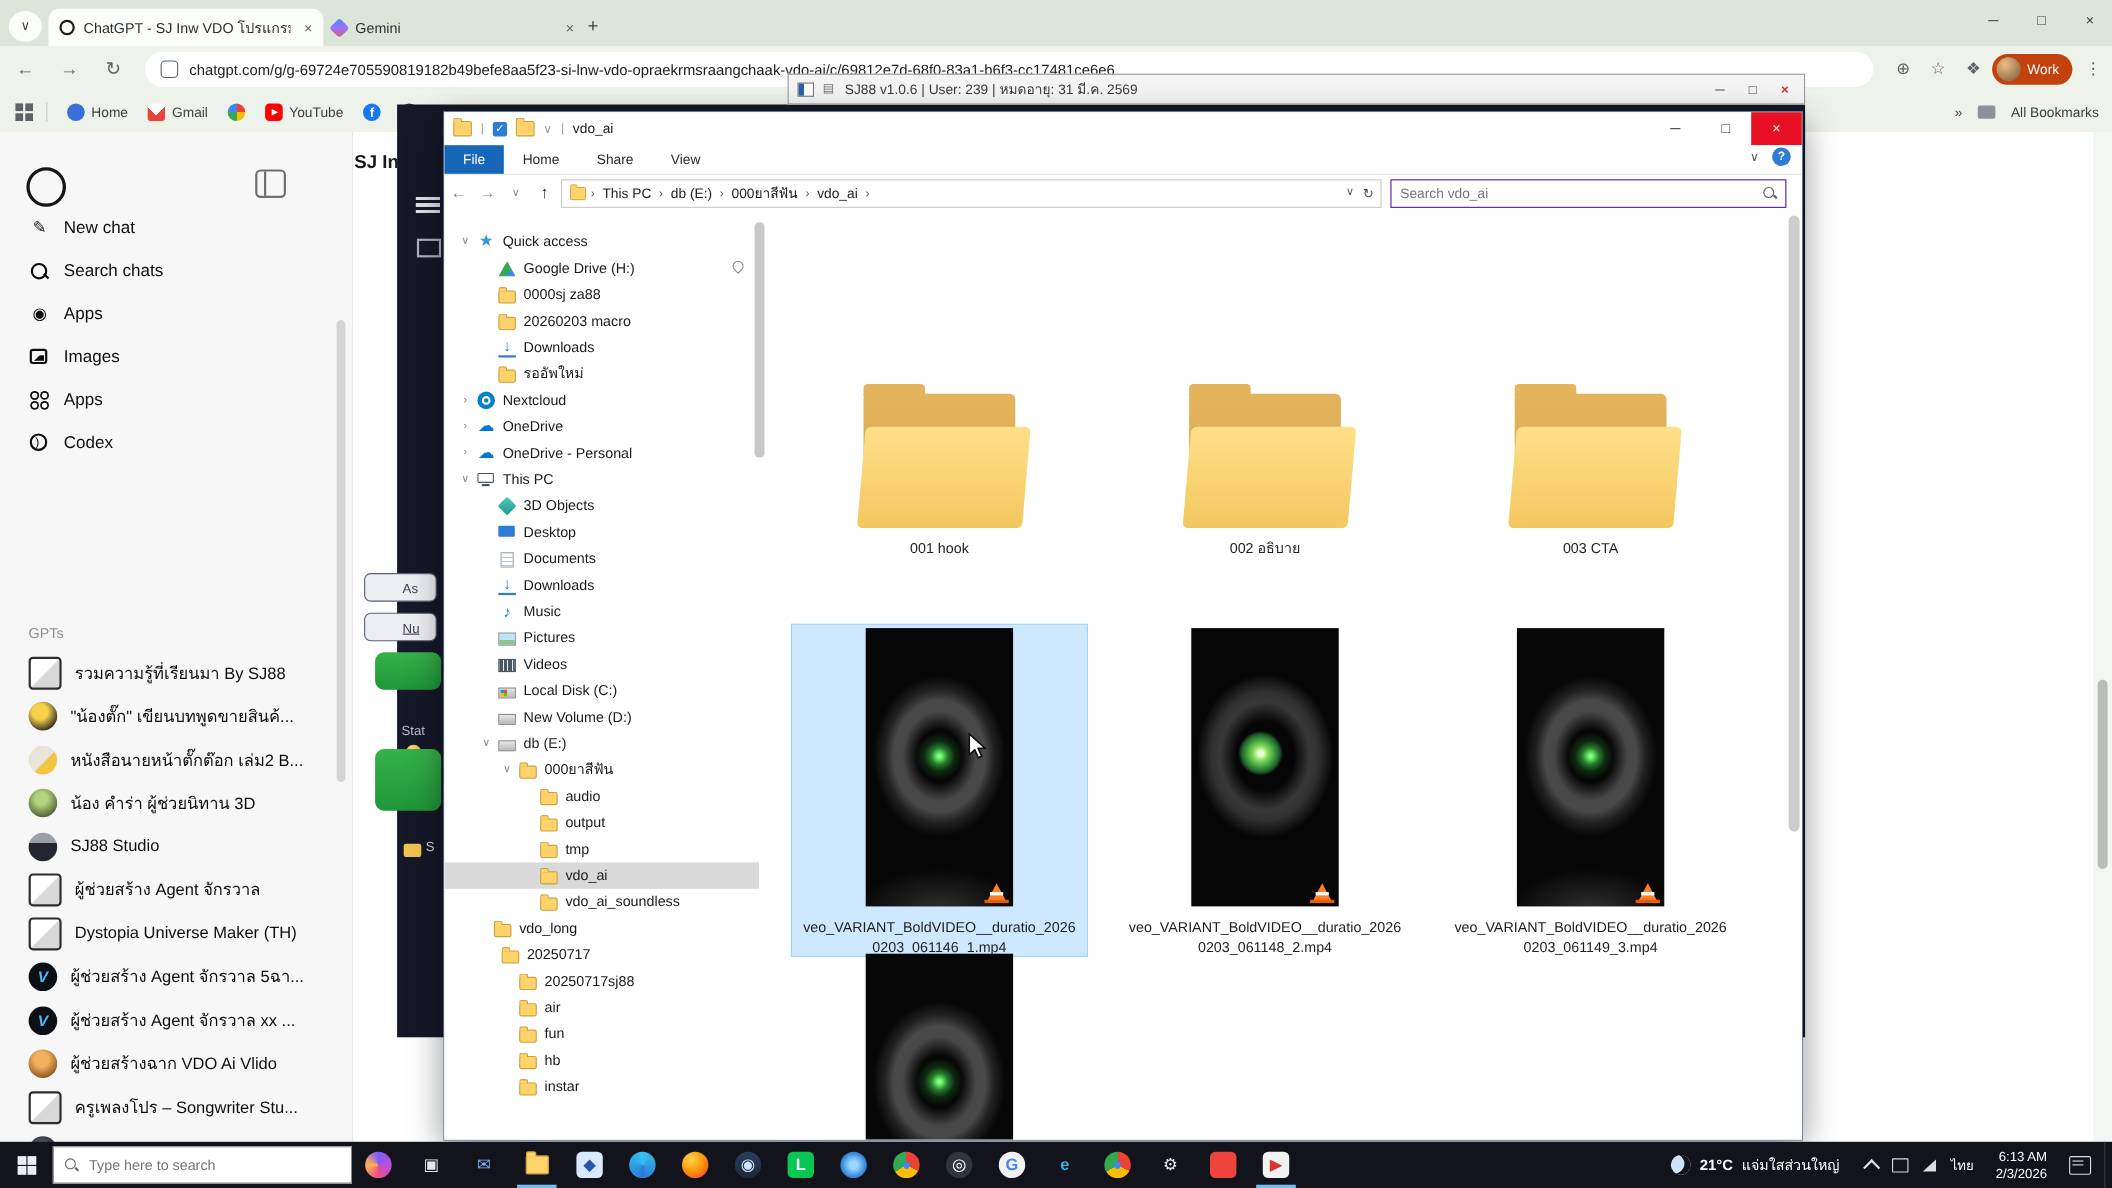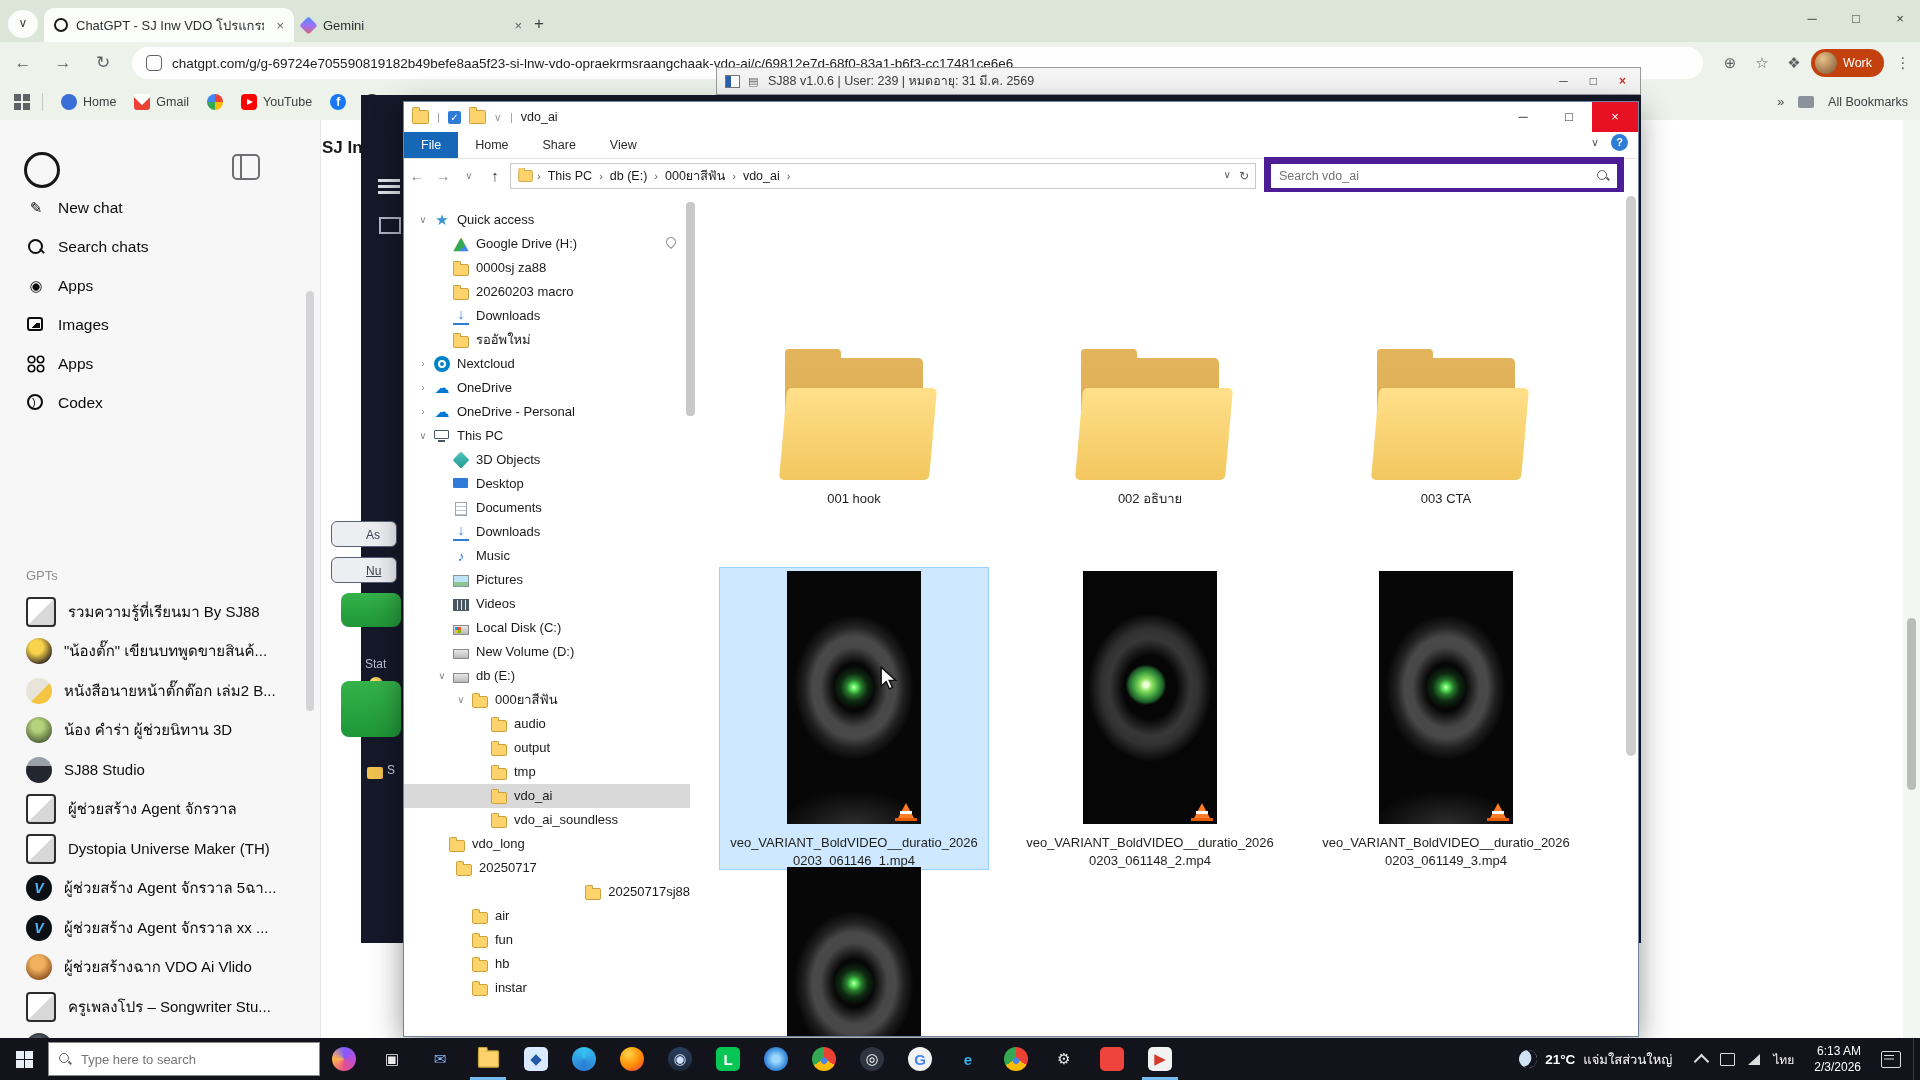--- a/index.html
+++ b/index.html
@@ -112,21 +112,21 @@
   #rb-chev{color:#555;font-size:11px;}
   #rb-help{width:17px;height:17px;border-radius:50%;background:#2f7bd8;color:#fff;font-size:11px;line-height:17px;text-align:center;font-weight:bold;}
   #addr-row{position:absolute;left:0;top:57px;width:100%;height:33px;background:#fff;display:flex;align-items:center;}
   .addr-btn{color:#8a8a8a;font-size:15px;width:26px;text-align:center;flex:0 0 auto;}
   .addr-btn.up{color:#333;}
   #addr-box{height:24px;border:1px solid #c9c9c9;flex:0 0 auto;width:744px;margin-left:2px;display:flex;align-items:center;font-size:12.5px;color:#1a1a1a;background:#fff;}
   #addr-box .crumb{padding:0 4px;white-space:nowrap;}
   #addr-box .csep{color:#555;font-size:11px;padding:0 3px;}
   #addr-box .mini-folder{margin-left:6px;transform:scale(.85);}
   #addr-end{margin-left:auto;display:flex;gap:8px;padding-right:6px;color:#555;font-size:12px;}
-  #search-box{height:24px;border:7px solid #4c1d95;margin-left:8px;flex:1;margin-right:14px;display:flex;align-items:center;}
+  #search-box{height:24px;border:1px solid #4c1d95;margin-left:8px;flex:1;margin-right:14px;display:flex;align-items:center;}
   #search-box input{border:none;outline:none;flex:1;font-size:12.5px;color:#444;padding-left:8px;font-family:inherit;background:transparent;}
   .mag{width:12px;height:12px;position:relative;margin-right:8px;flex:0 0 auto;}
   .mag::before{content:"";position:absolute;left:0;top:0;width:8px;height:8px;border:1.6px solid #5f6368;border-radius:50%;}
   .mag::after{content:"";position:absolute;left:8.5px;top:8.5px;width:4px;height:1.6px;background:#5f6368;transform:rotate(45deg);}
   #ex-body{position:absolute;left:0;top:90px;width:100%;height:844px;background:#fff;overflow:hidden;}
   
   #tree{position:absolute;left:0;top:16px;width:286px;}
   .trow{height:24px;line-height:24px;font-size:13px;color:#1a1a1a;white-space:nowrap;display:flex;align-items:center;gap:7px;position:relative;}
   .trow.sel{background:#d9d9d9;}
   .texp{position:absolute;color:#8a8a8a;font-size:10px;width:10px;text-align:center;}
@@ -563,21 +563,21 @@
             <span>vdo_ai_soundless</span>
           </div>
           <div class="trow" style="padding-left: 45px;">
             <span class="tico folder"></span>
             <span>vdo_long</span>
           </div>
           <div class="trow" style="padding-left: 52px;">
             <span class="tico folder"></span>
             <span>20250717</span>
           </div>
-          <div class="trow" style="padding-left: 68px; justify-content: flex-end;">
+          <div class="trow" style="padding-left: 68px;">
             <span class="tico folder"></span>
             <span>20250717sj88</span>
           </div>
           <div class="trow" style="padding-left: 68px;">
             <span class="tico folder"></span>
             <span>air</span>
           </div>
           <div class="trow" style="padding-left: 68px;">
             <span class="tico folder"></span>
             <span>fun</span>

